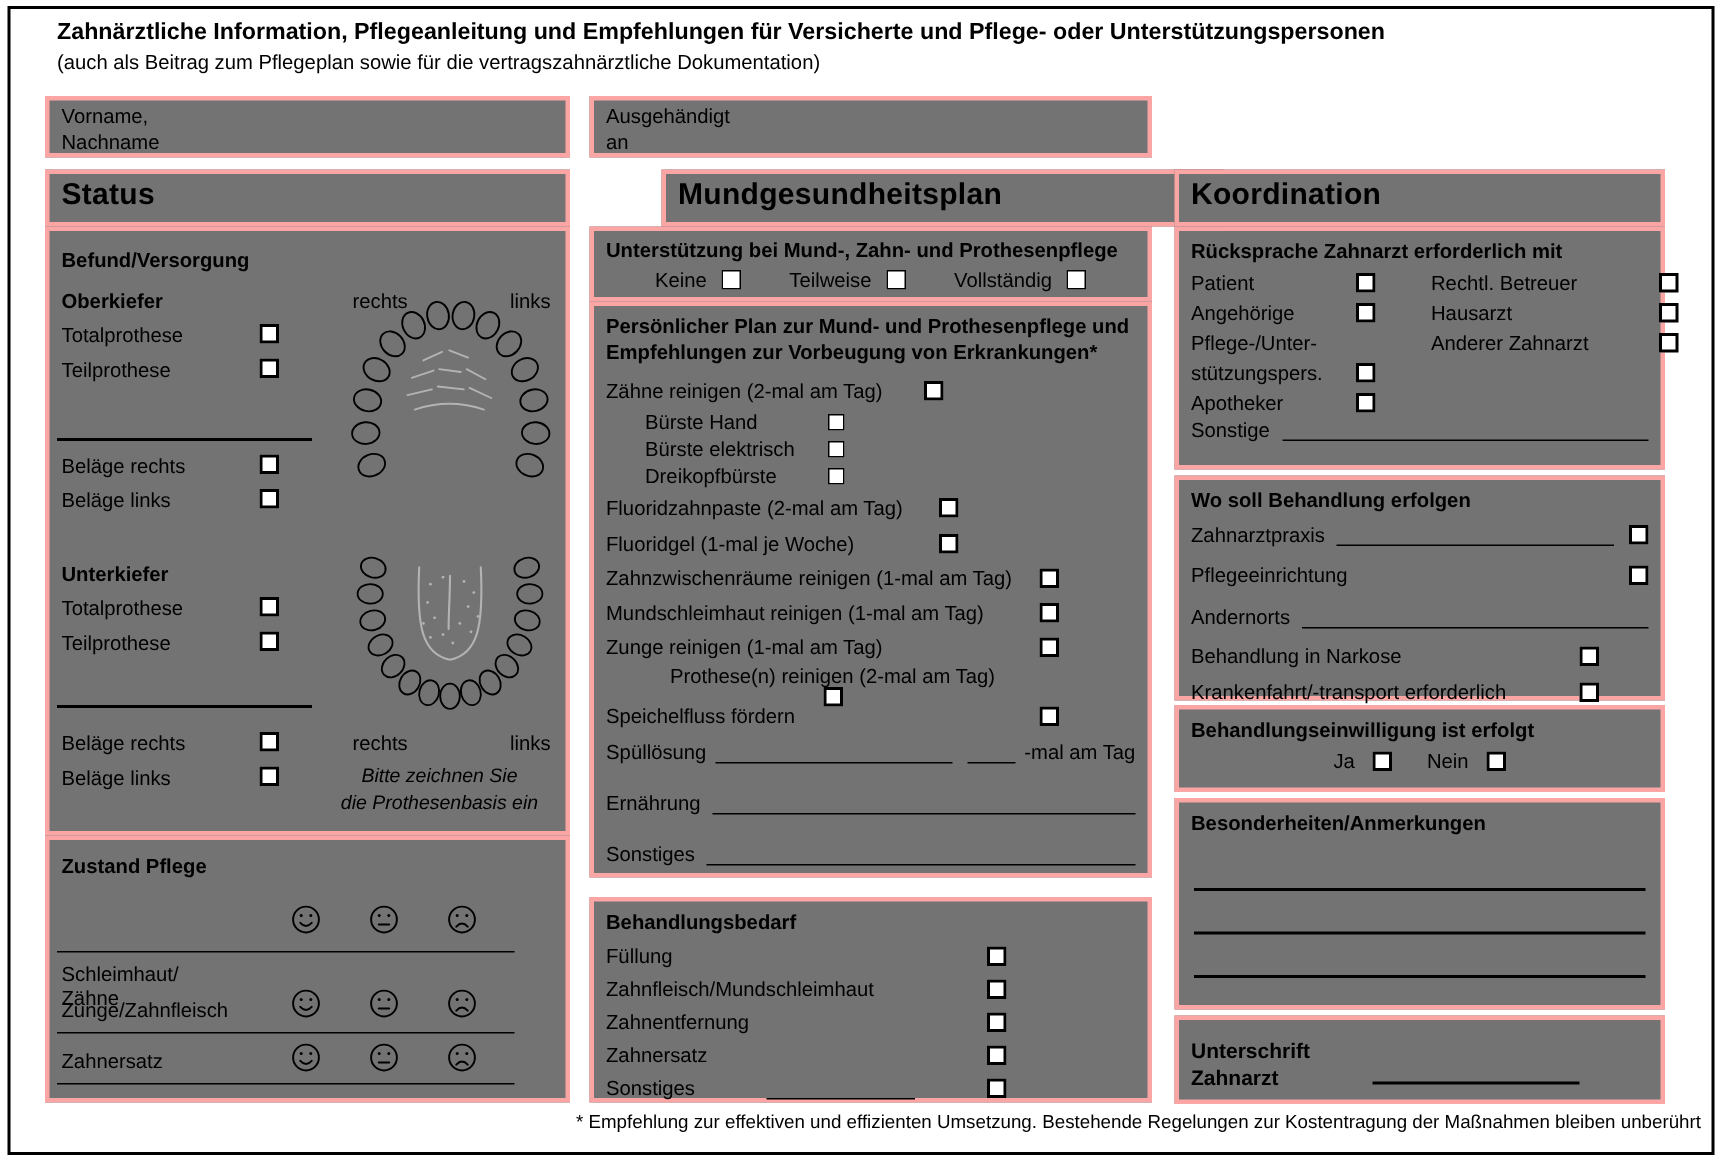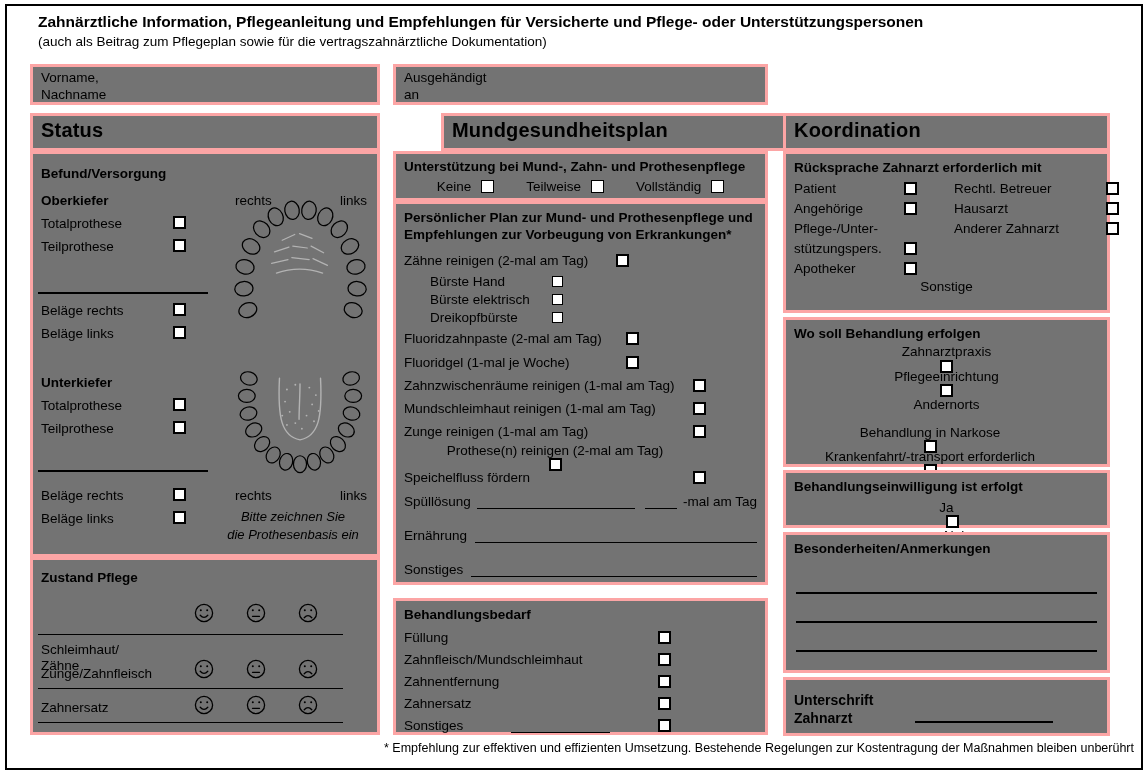--- a/index.html
+++ b/index.html
@@ -21,21 +21,21 @@
   
   .pad{padding:5px 8px;}
   .sechead{font-size:13.5px;font-weight:bold;line-height:17px;}
   .prow{display:flex;align-items:center;height:23px;font-size:13.5px;}
   .prow .lab{white-space:nowrap;}
   .sub{height:18px;padding-left:26px;}
   .brow{display:flex;align-items:center;justify-content:space-between;height:22px;font-size:13.5px;width:267px;gap:40px;}
   
   .kgrid{display:grid;grid-template-columns:110px 50px 152px 14px;row-gap:5px;align-items:center;
          font-size:13.5px;margin-top:5px;}
-  .krow{display:flex;align-items:center;font-size:13.5px;flex-direction:column;}
+  .krow{display:flex;align-items:center;font-size:13.5px;}
   .bline{height:27px;border-bottom:2px solid #000;margin:0 2px;}
   .footer{position:absolute;top:741px;left:30px;right:14px;text-align:right;font-size:12.5px;}
 </style>
 </head>
 <body>
 
 <div class="page">
   <div class="outer-border"></div>
 
   <div class="abs b" style="left:38px;top:13px;font-size:15.5px;">Zahnärztliche Information, Pflegeanleitung und Empfehlungen für Versicherte und Pflege- oder Unterstützungspersonen</div>

